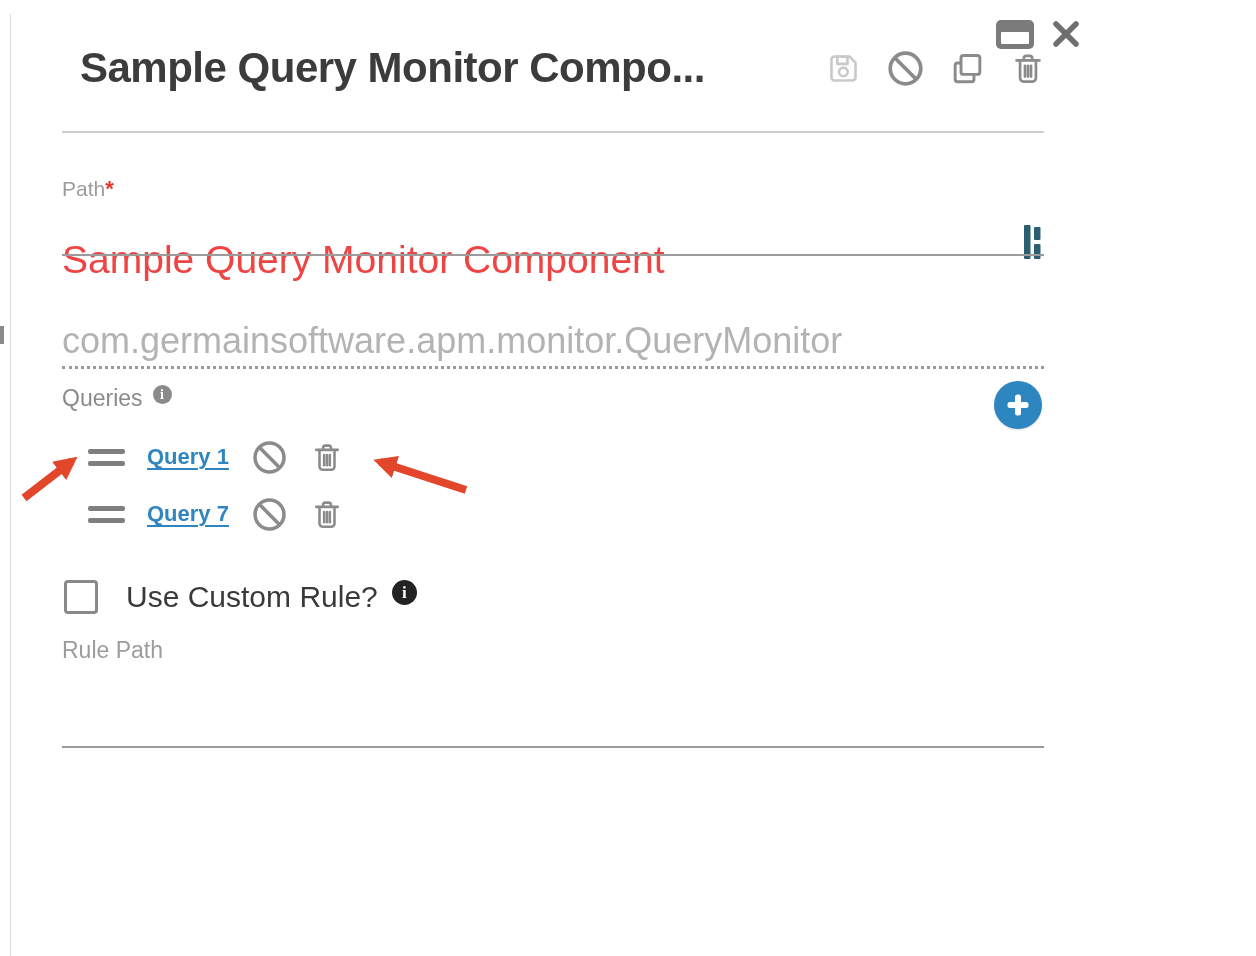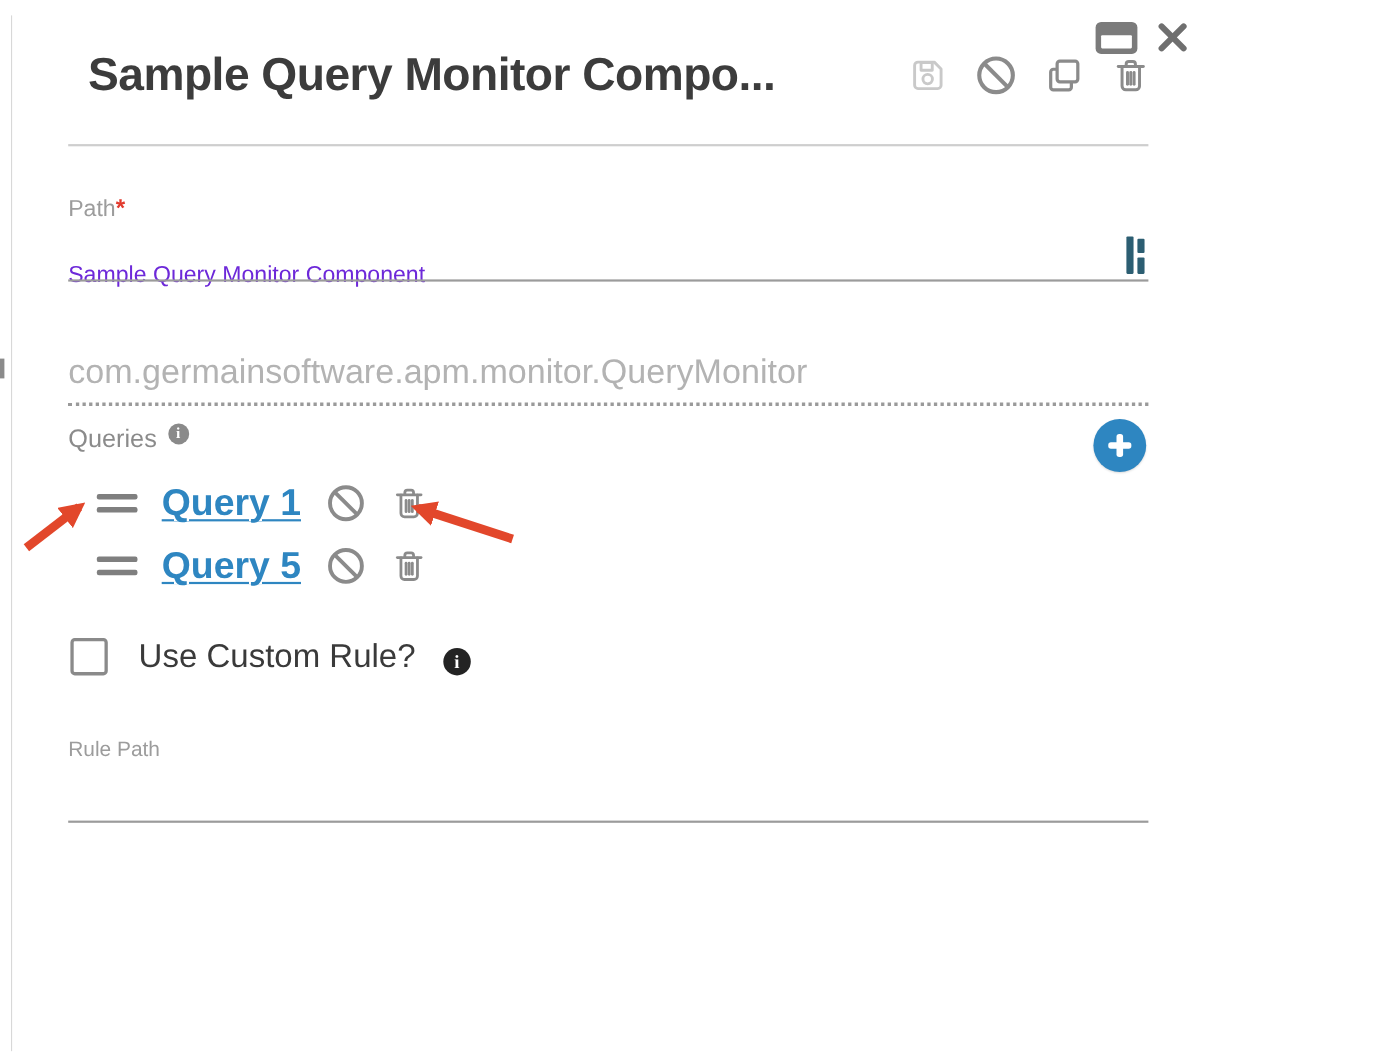--- a/index.html
+++ b/index.html
@@ -19,48 +19,48 @@
   .header-actions { display:flex; align-items:center; gap:24px; }
   .icon-btn { background:none; border:none; padding:0; cursor:pointer; display:flex; }
 
   .divider { position:absolute; left:62px; right:60px; top:131px; height:2px; background:#cecece; }
 
   
   .field-label { position:absolute; left:62px; font-size:21px; color:#9c9c9c; }
   .req { color:#e23b2e; font-weight:700; font-size:22px; }
   .name-label { top:176px; }
   .name-value-row { position:absolute; top:206px; left:62px; right:56px; display:flex; align-items:center; justify-content:space-between; }
-  .name-value { font-size:21px; color:#6d28d9;margin-top:32px; }
+  .name-value { font-size:39px; color:#ef4444;margin-top:32px; }
   .underline { position:absolute; left:62px; right:60px; height:2px; background:#9b9b9b; }
   .name-underline { top:254px; }
 
   .impl-label { top:291px; font-size:22px; }
-  .impl-value { position:absolute; top:320px; left:62px; font-size:31px; color:#b3b3b3; }
+  .impl-value { position:absolute; top:320px; left:62px; font-size:36px; color:#b3b3b3; }
   .dotted-underline { position:absolute; left:62px; right:60px; top:366px; border-top:3px dotted #9a9a9a; }
 
   .queries-row { position:absolute; top:385px; left:62px; display:flex; gap:10px; }
   .queries-label { font-size:23px; color:#8b8b8b; }
   .info-badge { width:19px; height:19px; border-radius:50%; background:#8a8a8a; color:#fff; display:flex; align-items:center; justify-content:center; font-family:"Liberation Serif", serif; font-weight:700; font-size:14px; cursor:pointer; }
   .info-badge.dark { width:25px; height:25px; background:#232323; font-size:17px; }
 
   .add-btn { position:absolute; top:381px; right:62px; width:48px; height:48px; border-radius:50%; background:#2e86c1; border:none; cursor:pointer; display:flex; align-items:center; justify-content:center; box-shadow:0 1px 2px rgba(0,0,0,.15); }
 
   .query-row { position:absolute; left:88px; display:flex; align-items:center; gap:22px; height:40px; }
   .query-row.r0 { top:437px; }
   .query-row.r1 { top:494px; }
   .drag-handle { display:flex; flex-direction:column; gap:7px; cursor:grab; padding:4px 0; }
   .drag-handle span { display:block; width:37px; height:5px; background:#7f7f7f; border-radius:2px; }
-  .query-link { font-size:34px; font-weight:700; color:#2e86c1; text-decoration:underline; text-decoration-thickness:2px; text-underline-offset:4px; cursor:pointer; }
+  .query-link { font-size:22px; font-weight:700; color:#2e86c1; text-decoration:underline; text-decoration-thickness:2px; text-underline-offset:4px; cursor:pointer; }
 
   
   .custom-rule-row { position:absolute; top:580px; left:64px; display:flex; align-items:center; gap:28px; }
   .checkbox { width:34px; height:34px; border:3px solid #8a8a8a; border-radius:4px; background:#fff; cursor:pointer; }
-  .custom-rule-label { font-size:30px; color:#3a3a3a; display:flex; align-items:flex-end; gap:25px; }
-
-  .rule-path-label { top:671px; font-size:19px; }
+  .custom-rule-label { font-size:30px; color:#3a3a3a; display:flex; align-items:flex-start; gap:14px; }
+
+  .rule-path-label { top:637px; font-size:23px; }
   .rule-underline { top:746px; }
 
   .annotation-arrows { position:absolute; left:0; top:428px; width:520px; height:110px; pointer-events:none; }
 </style>
 </head>
 <body>
 
 <div class="stage">
 
   <div class="panel-left-border"></div>
@@ -172,21 +172,21 @@
           <line x1="14" y1="10.2" x2="14" y2="17.4"></line>
       </svg>
     </button>
   </div>
 
   <div class="query-row r1">
     <span class="drag-handle">
         <span></span>
         <span></span>
       </span>
-    <a class="query-link">Query 5</a>
+    <a class="query-link">Query 7</a>
     <button class="icon-btn">
       <svg width="37" height="37" viewBox="0 0 24 24" fill="none" stroke="#8b8b8b" stroke-width="2.3">
           <circle cx="12" cy="12" r="9.4"></circle>
           <line x1="5.4" y1="5.4" x2="18.6" y2="18.6"></line>
         </svg>
     </button>
     <button class="icon-btn">
       <svg width="34" height="37" viewBox="0 0 24 24" fill="none" stroke="#8b8b8b" stroke-width="1.8" stroke-linecap="round" stroke-linejoin="round">
         <line x1="4.4" y1="6.6" x2="19.6" y2="6.6"></line>
           <path d="M9.2 6.4V5.2c0-.9.7-1.6 1.6-1.6h2.4c.9 0 1.6.7 1.6 1.6v1.2"></path>

